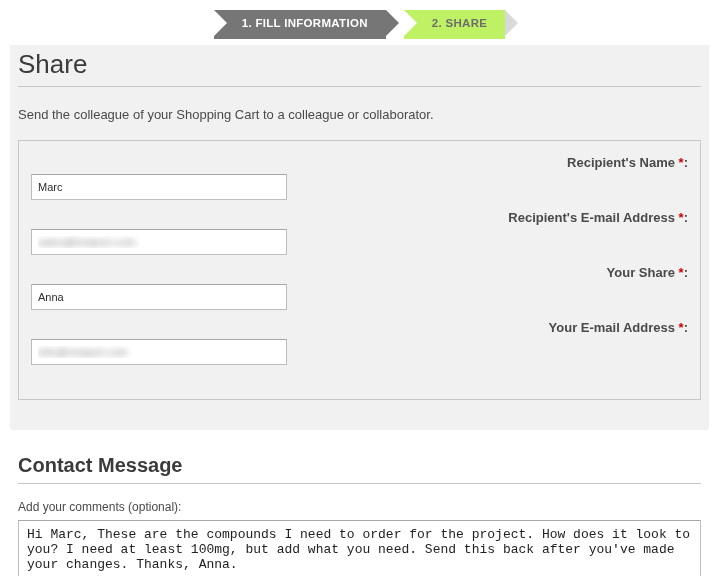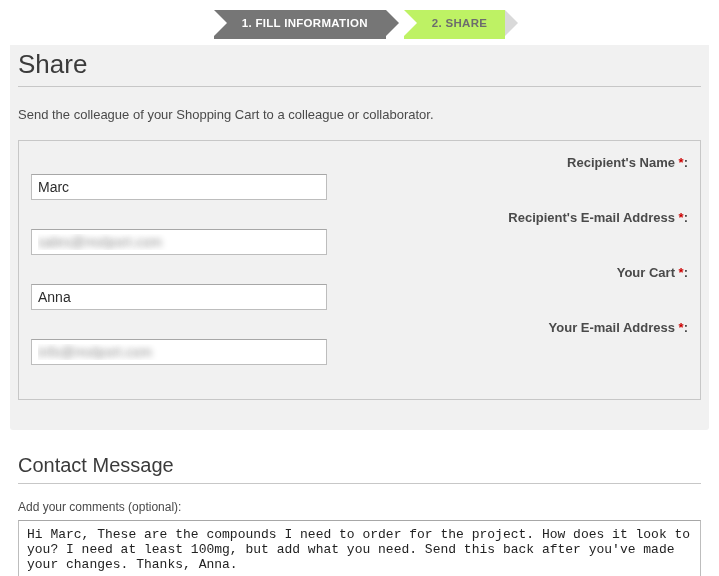--- a/index.html
+++ b/index.html
@@ -41,30 +41,30 @@
     .intro { font-size:13px; color:#4a4a4a; margin:20px 0 18px 0; }
 
     
     .form-panel { border:1px solid #c7c7c7; background:#f1f1f1; padding:14px 12px 18px 12px; }
     .field { margin-bottom:10px; }
     .field label {
       display:block; font-size:13px; font-weight:700; color:#4a4a4a; margin-bottom:4px;text-align:right;
     }
     .field label .req { color:#cc0000; font-weight:700; }
     .field input[type=text] {
-      width:296px; height:26px; padding:2px 6px;
+      width:256px; height:26px; padding:2px 6px;
       border:1px solid #bdbdbd; border-top-color:#a7a7a7;
-      font-size:14px; color:#2c2c2c; background:#fff;
+      font-size:11px; color:#2c2c2c; background:#fff;
     }
     .field input.blurred { color:transparent; text-shadow:0 0 6px #888; }
 
     
     .msg-section { padding:0 8px; }
     h2.section-title {
-      font-size:20px; font-weight:400; color:#3b3b3b;
+      font-size:20px; font-weight:700; color:#3b3b3b;
       margin-top:24px; padding-bottom:6px; border-bottom:1px solid #c7c7c7;
     }
     .hint { font-size:12px; color:#4a4a4a; margin:16px 0 6px 0; }
     textarea.msg {
       width:100%; height:86px; padding:6px 8px;
       border:1px solid #bdbdbd; border-top-color:#a7a7a7;
       font-family:"Courier New", monospace; font-size:13px; color:#222;
       resize:none;
     }
   </style>
@@ -93,21 +93,21 @@
     <div class="field">
       <label>
         <span>Recipient's E-mail Address</span>
         <span class="req">*</span><span>:</span>
       </label>
       <input type="text" class="blurred" value="sales@molport.com" style="">
     </div>
 
     <div class="field">
       <label>
-        <span>Your Cart</span>
+        <span>Your Share</span>
         <span class="req">*</span><span>:</span>
       </label>
       <input type="text" value="Anna" style="">
     </div>
 
     <div class="field" style="margin-bottom:16px;">
       <label>
         <span>Your E-mail Address</span>
         <span class="req">*</span><span>:</span>
       </label>

